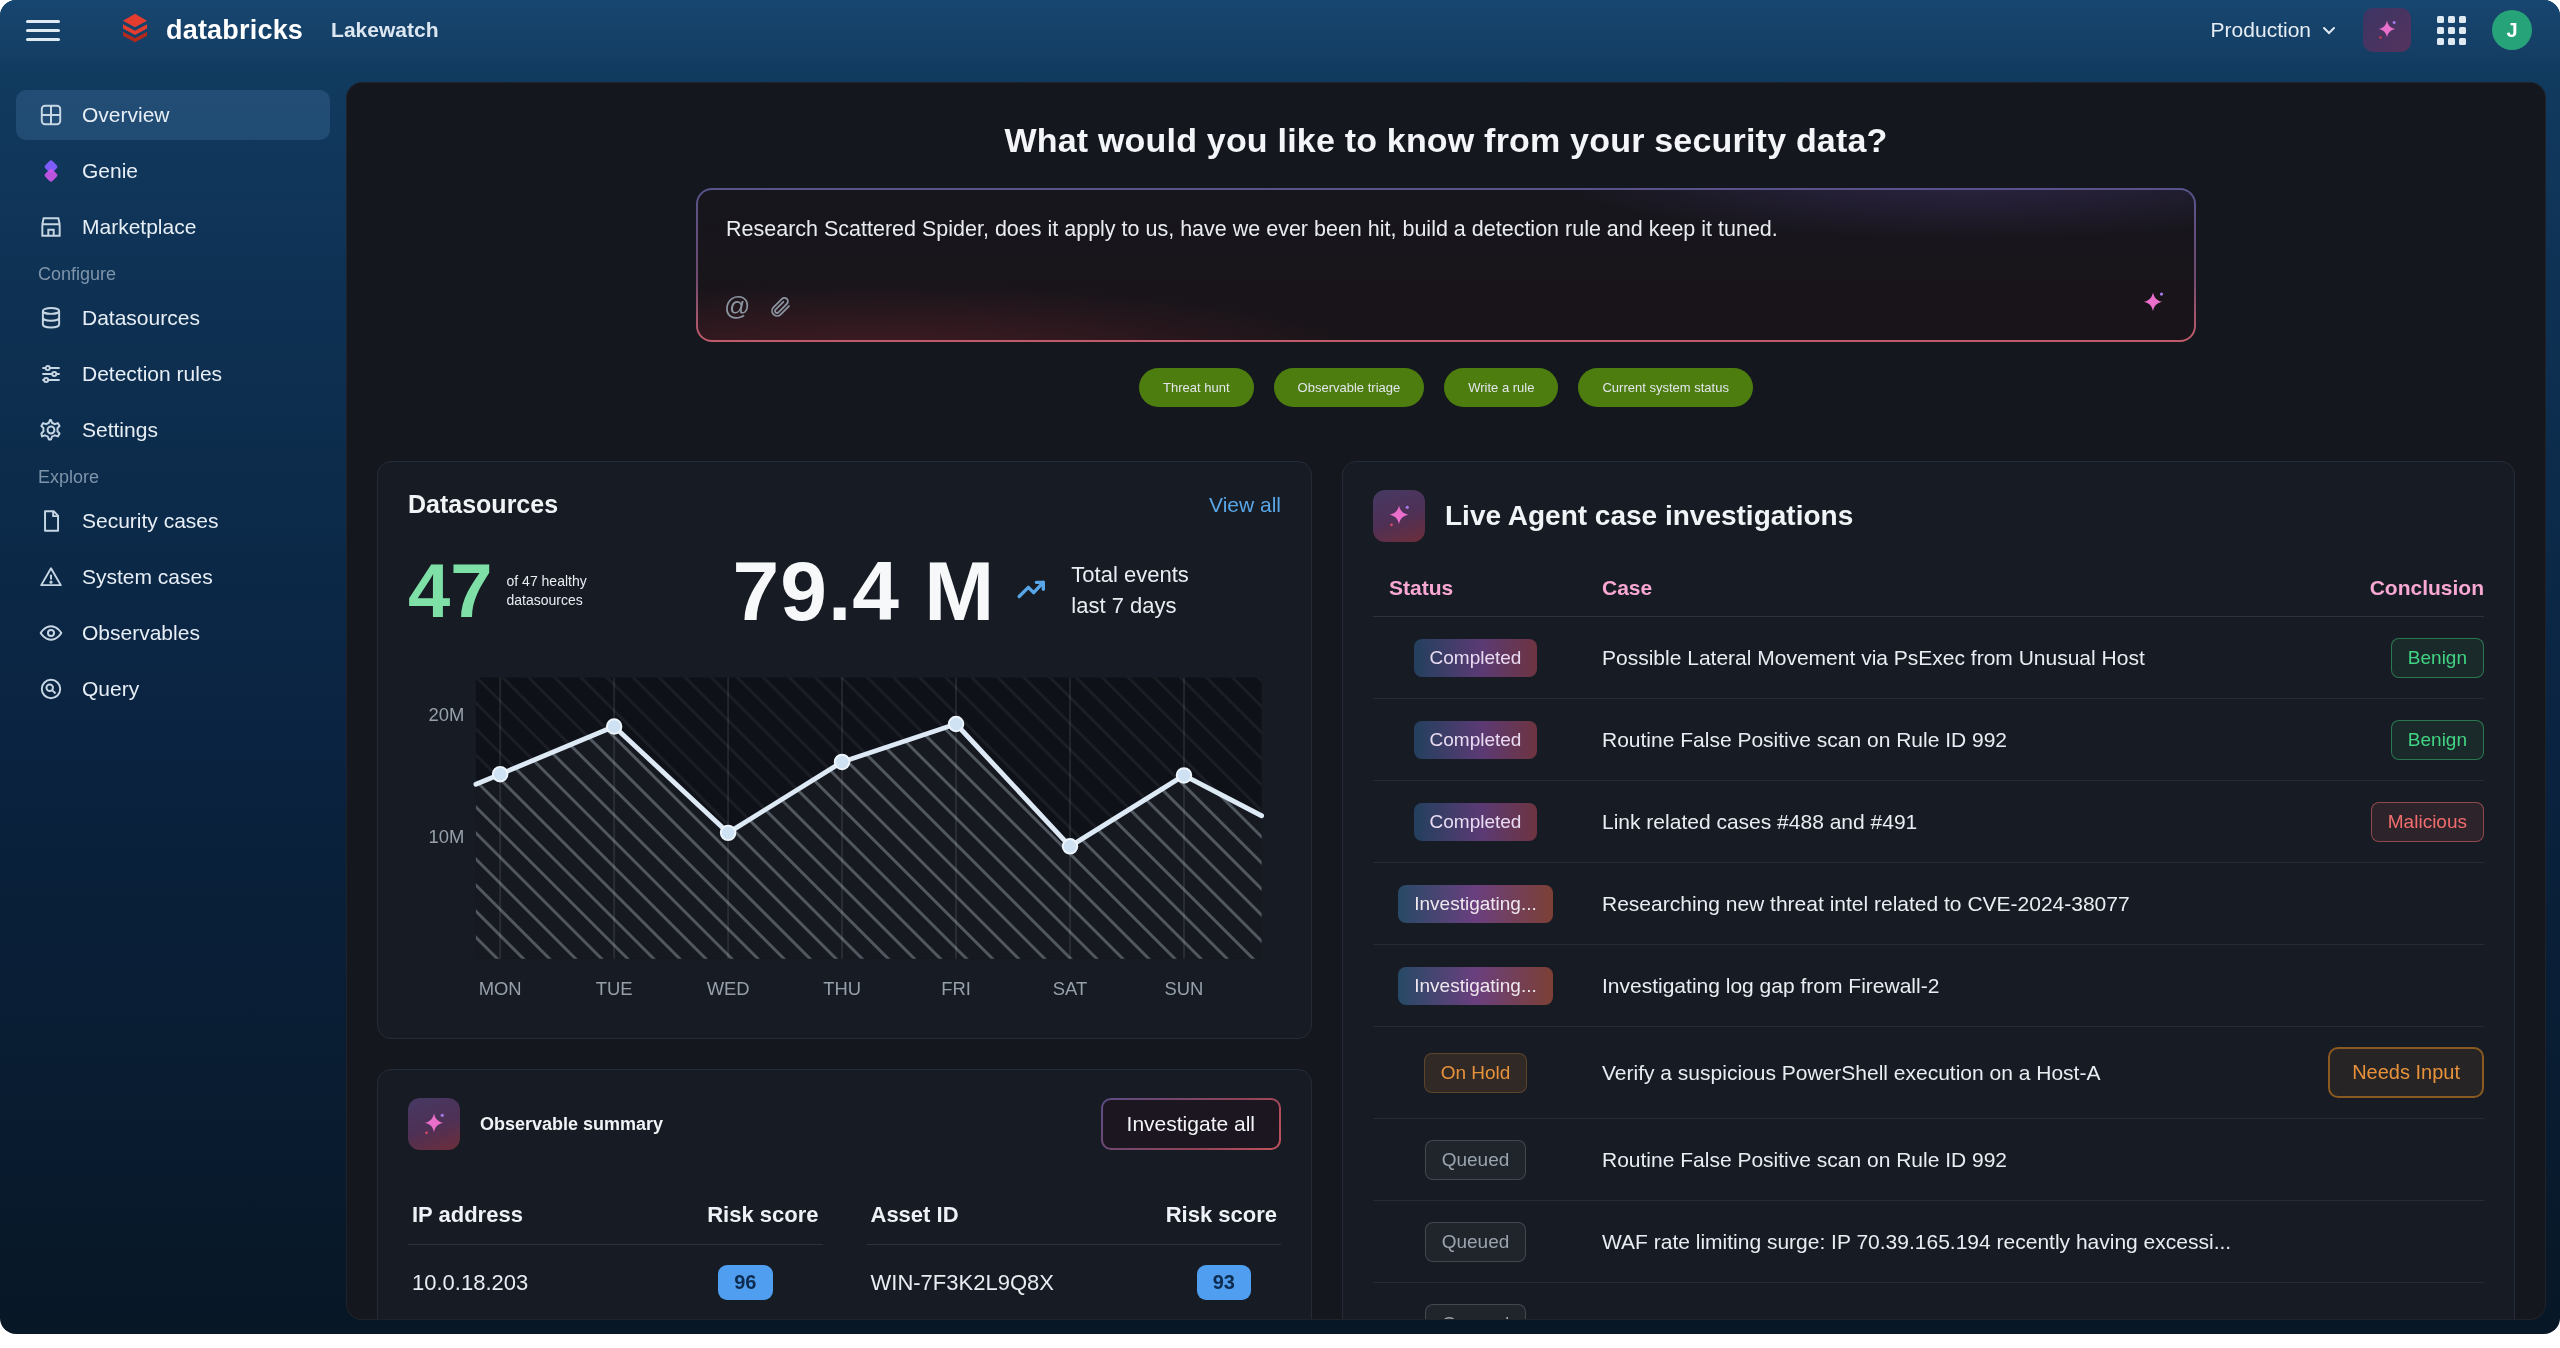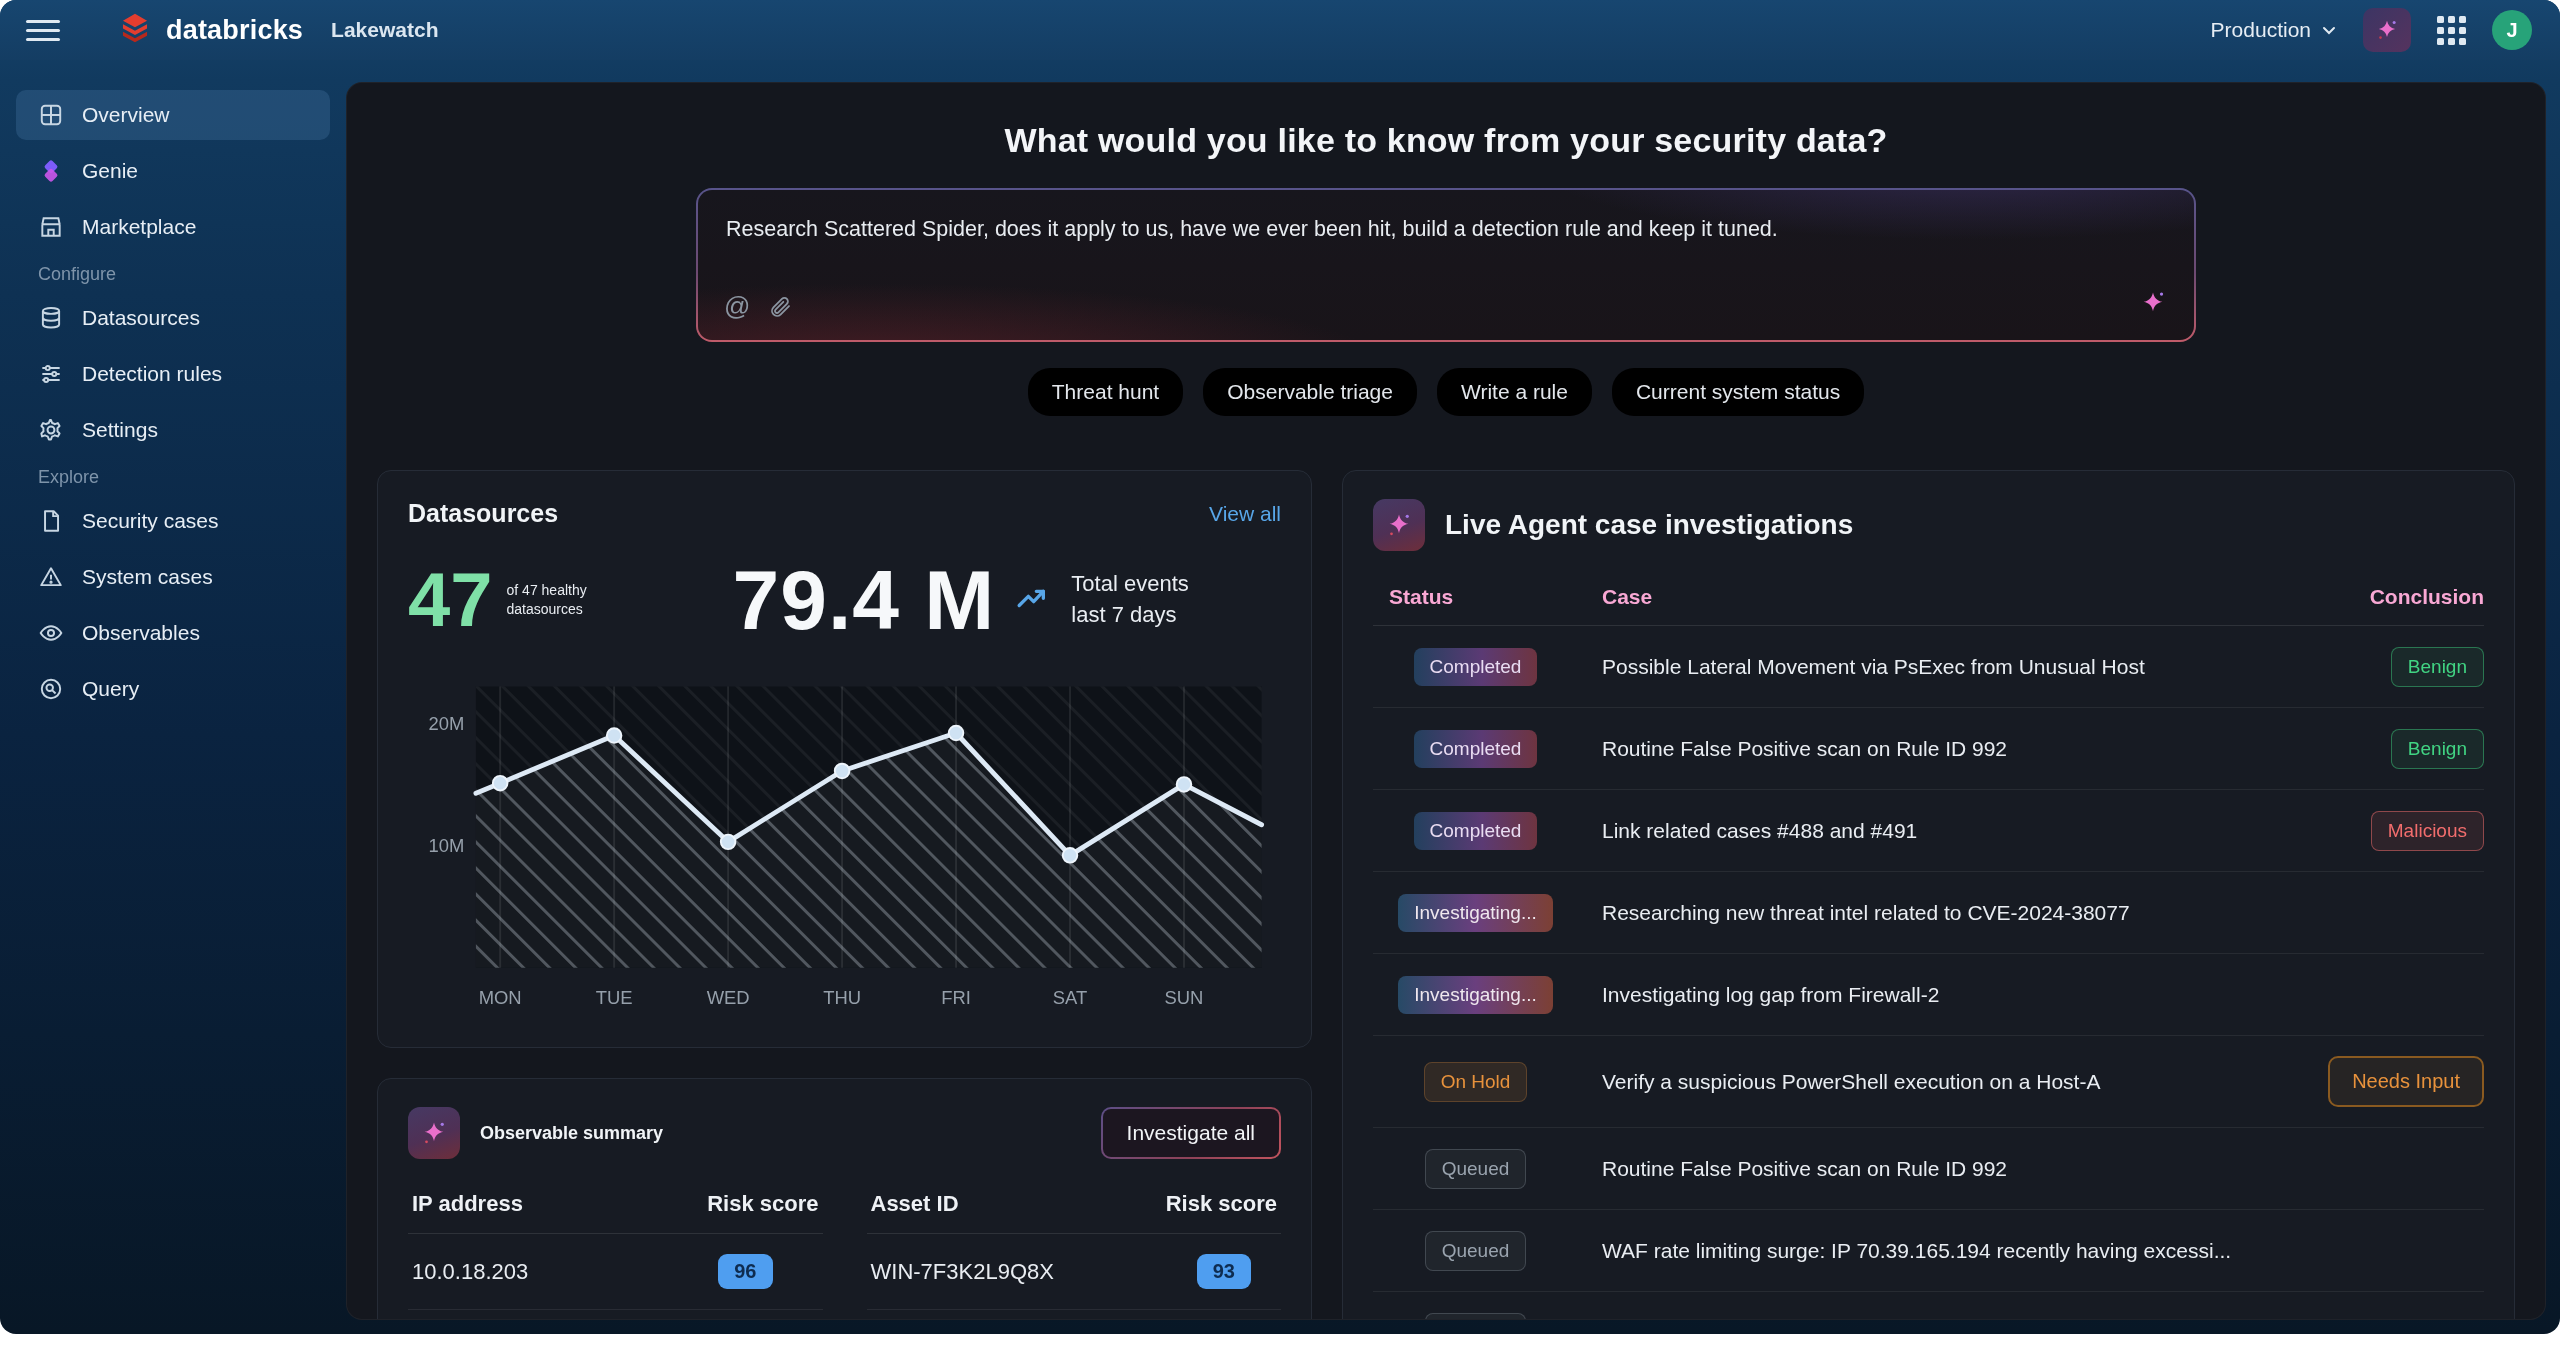--- a/index.html
+++ b/index.html
@@ -45,21 +45,21 @@
     background:
       radial-gradient(55% 90% at 12% 118%, rgba(150,44,56,0.38), rgba(0,0,0,0) 62%) padding-box,
       radial-gradient(48% 80% at 85% -15%, rgba(96,74,168,0.33), rgba(0,0,0,0) 60%) padding-box,
       linear-gradient(180deg,#17161d,#191419) padding-box,
       linear-gradient(180deg,#58548b 0%,#6d4a72 55%,#c05b69 100%) border-box; }
   .prompt-text { color:#e8ecf1; font-size:21.5px; line-height:1.4; outline:none; cursor:text; }
   .prompt-tools { position:absolute; left:26px; bottom:18px; display:flex; align-items:center; gap:18px; color:#8b95a1; }
   .at-icon { font-size:26px; cursor:pointer; }
   .prompt-send { position:absolute; right:26px; bottom:18px; cursor:pointer; }
   .chips { display:flex; justify-content:center; gap:20px; margin-top:26px; }
-  .chip { background:#000000; color:#e3e7ec; font-size:21px; padding:12px 24px; border-radius:22px; cursor:pointer; }
+  .chip { background:#4d7c0f; color:#e3e7ec; font-size:13px; padding:12px 24px; border-radius:22px; cursor:pointer; }
 
   
   .content { display:grid; grid-template-columns:935px 1fr; gap:30px; margin-top:54px; }
   .card { background:#171b23; border:1px solid #262c37; border-radius:14px; padding:28px 30px; }
 
   .card-head { display:flex; align-items:center; }
   .card-title { color:#f1f4f7; font-size:25px; font-weight:bold; }
   .view-all { margin-left:auto; color:var(--link,#58a6e8); font-size:21px; cursor:pointer; }
 
   .stats-row { display:flex; align-items:center; margin-top:30px; }
@@ -73,21 +73,21 @@
   .chart-wrap svg { width:100%; height:auto; display:block; }
 
   
   .sparkle-tile { width:52px; height:52px; border-radius:12px; margin-right:20px; flex:0 0 auto;
     display:flex; align-items:center; justify-content:center;
     background:linear-gradient(160deg,#463963 0%,#4f3055 55%,#6e2e3a 100%); }
   .investigate-btn { margin-left:auto; color:#f2f4f7; font-size:21px; padding:12px 24px; border-radius:10px; cursor:pointer;
     border:2px solid transparent;
     background:linear-gradient(#1c1620,#1c1620) padding-box,
                linear-gradient(135deg,#5c4e86 0%,#8f4258 60%,#c2545e 100%) border-box; }
-  .obs-table { display:grid; grid-template-columns:1fr 1fr; column-gap:44px; margin-top:32px; }
+  .obs-table { display:grid; grid-template-columns:1fr 1fr; column-gap:44px; margin-top:52px; }
   .obs-group-head { display:flex; justify-content:space-between; padding:0 4px 16px 4px;
     border-bottom:1px solid rgba(255,255,255,0.1); color:#eef1f5; font-size:22px; font-weight:bold; }
   .obs-group-row { display:flex; justify-content:space-between; align-items:center; padding:20px 4px;
     border-bottom:1px solid rgba(255,255,255,0.08); color:#e9edf2; font-size:22px; }
   .risk-badge { background:var(--blue,#4f9ef0); color:#0e2c50; font-size:20px; font-weight:bold;
     padding:6px 16px; border-radius:9px; }
 
   
   .la-head-row { display:grid; grid-template-columns:205px 1fr 200px; align-items:center; gap:24px;
     margin-top:34px; padding-bottom:16px; border-bottom:1px solid rgba(255,255,255,0.1); }

